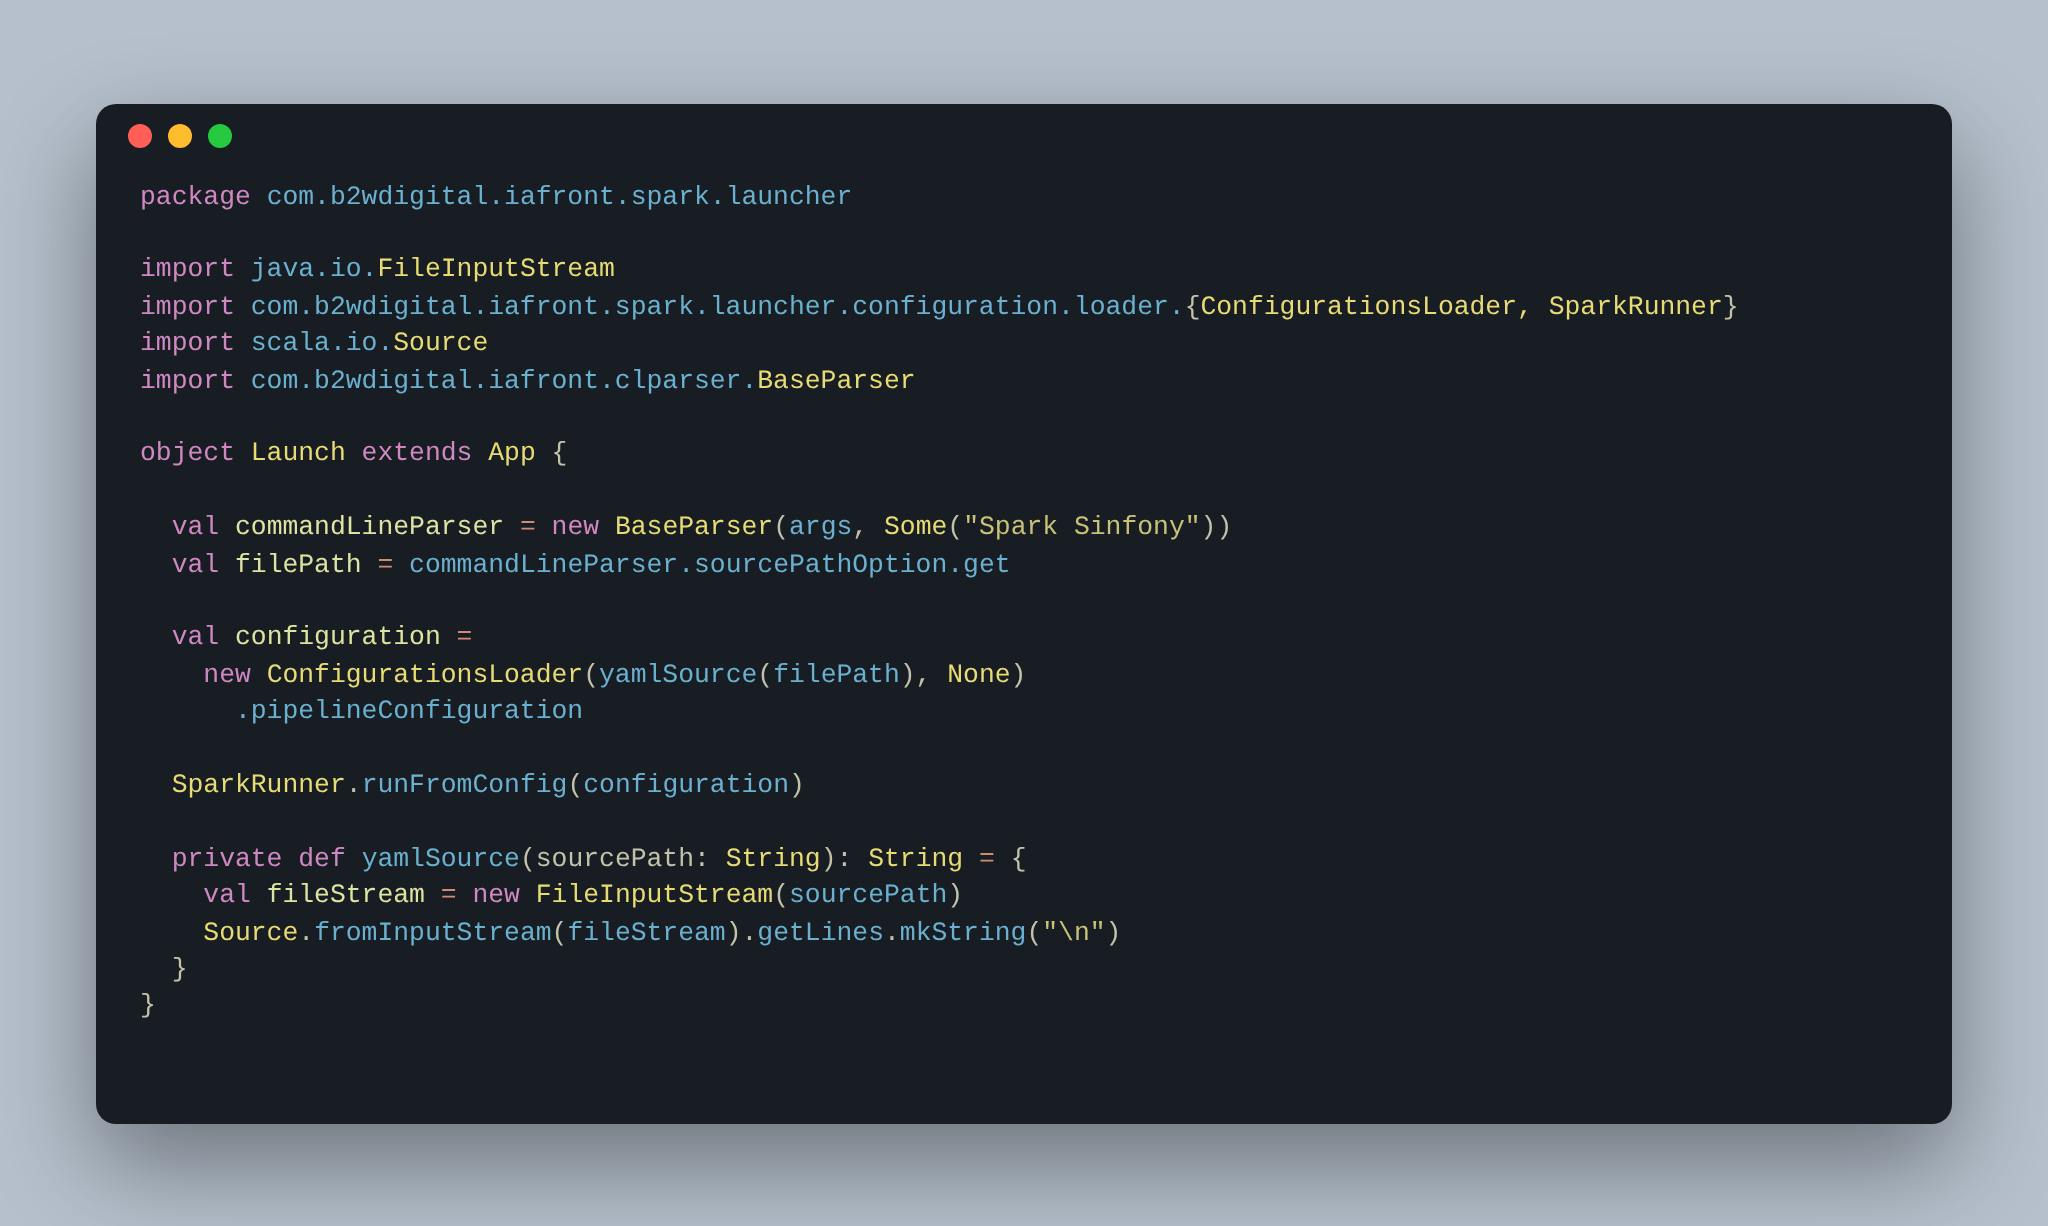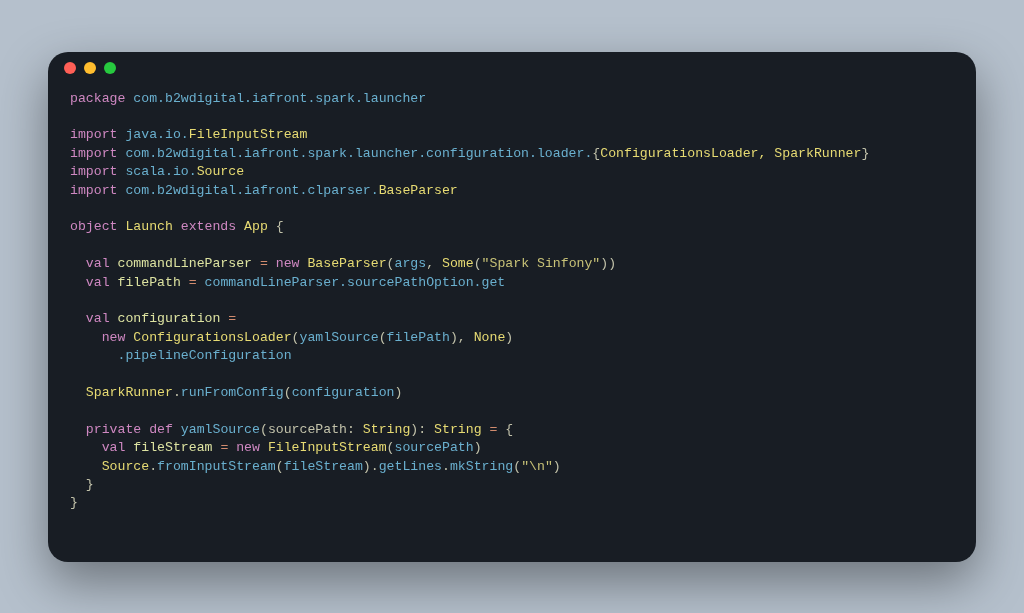--- a/index.html
+++ b/index.html
@@ -9,21 +9,21 @@
   height: 613px;
   display: flex;
   align-items: center;
   justify-content: center;
   font-family: 'Menlo', 'Consolas', 'Courier New', monospace;
 }
 .window {
   background: #181d24;
   width: 928px;
   height: 510px;
-  border-radius: 20px;
+  border-radius: 10px;
   box-shadow: 0 20px 50px rgba(0,0,0,0.4);
   overflow: hidden;
 }
 .titlebar {
   height: 32px;
   display: flex;
   align-items: center;
   padding-left: 16px;
   gap: 8px;
 }

